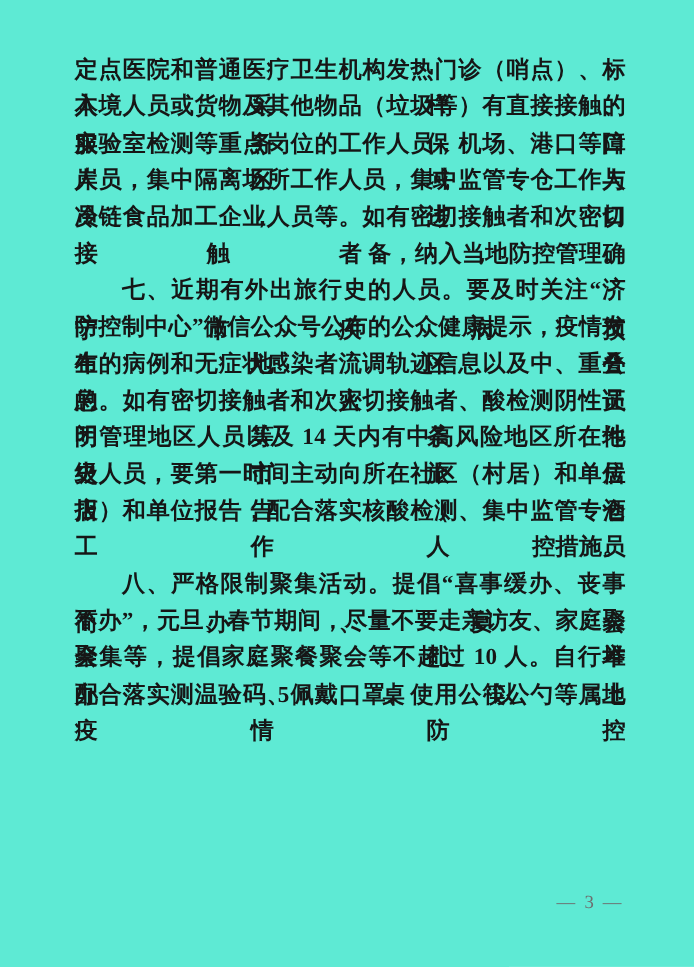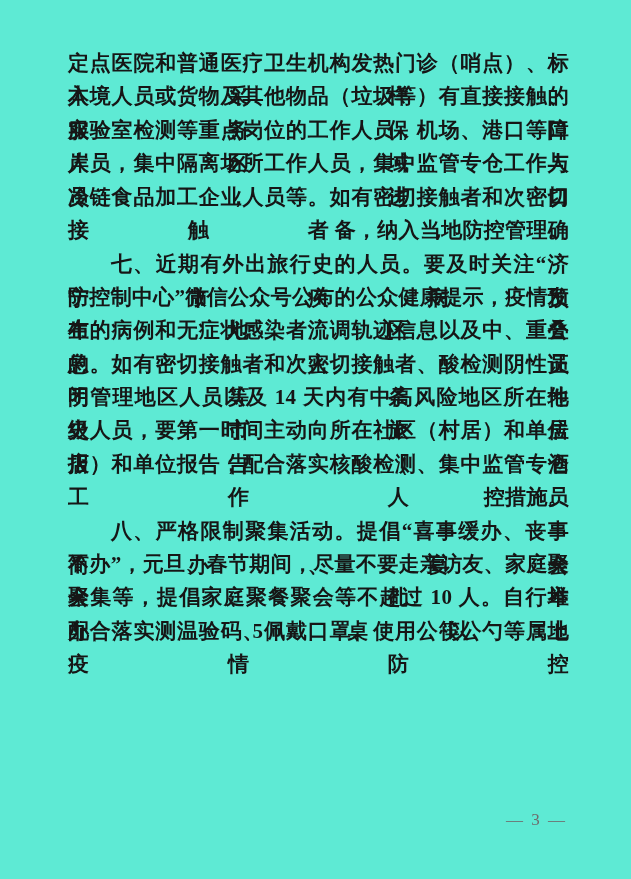--- a/index.html
+++ b/index.html
@@ -37,21 +37,21 @@
     text-align-last: justify;
   }
   .line.indent {
     text-indent: 43px;
   }
   .seg-body {
     font-family: "Liberation Serif", "DejaVu Serif", serif;
     font-weight: 600;
   }
   .seg-heading {
-    font-family: Liberation Sans, sans-serif;
+    font-family: Liberation Mono, monospace;
     font-weight: 700;
   }
   .page-number {
     position: absolute;
     top: 810px;
     left: 0;
     width: 567px;
     text-align: right;
     font-family: "Liberation Serif", "DejaVu Serif", serif;
     font-size: 17px;

